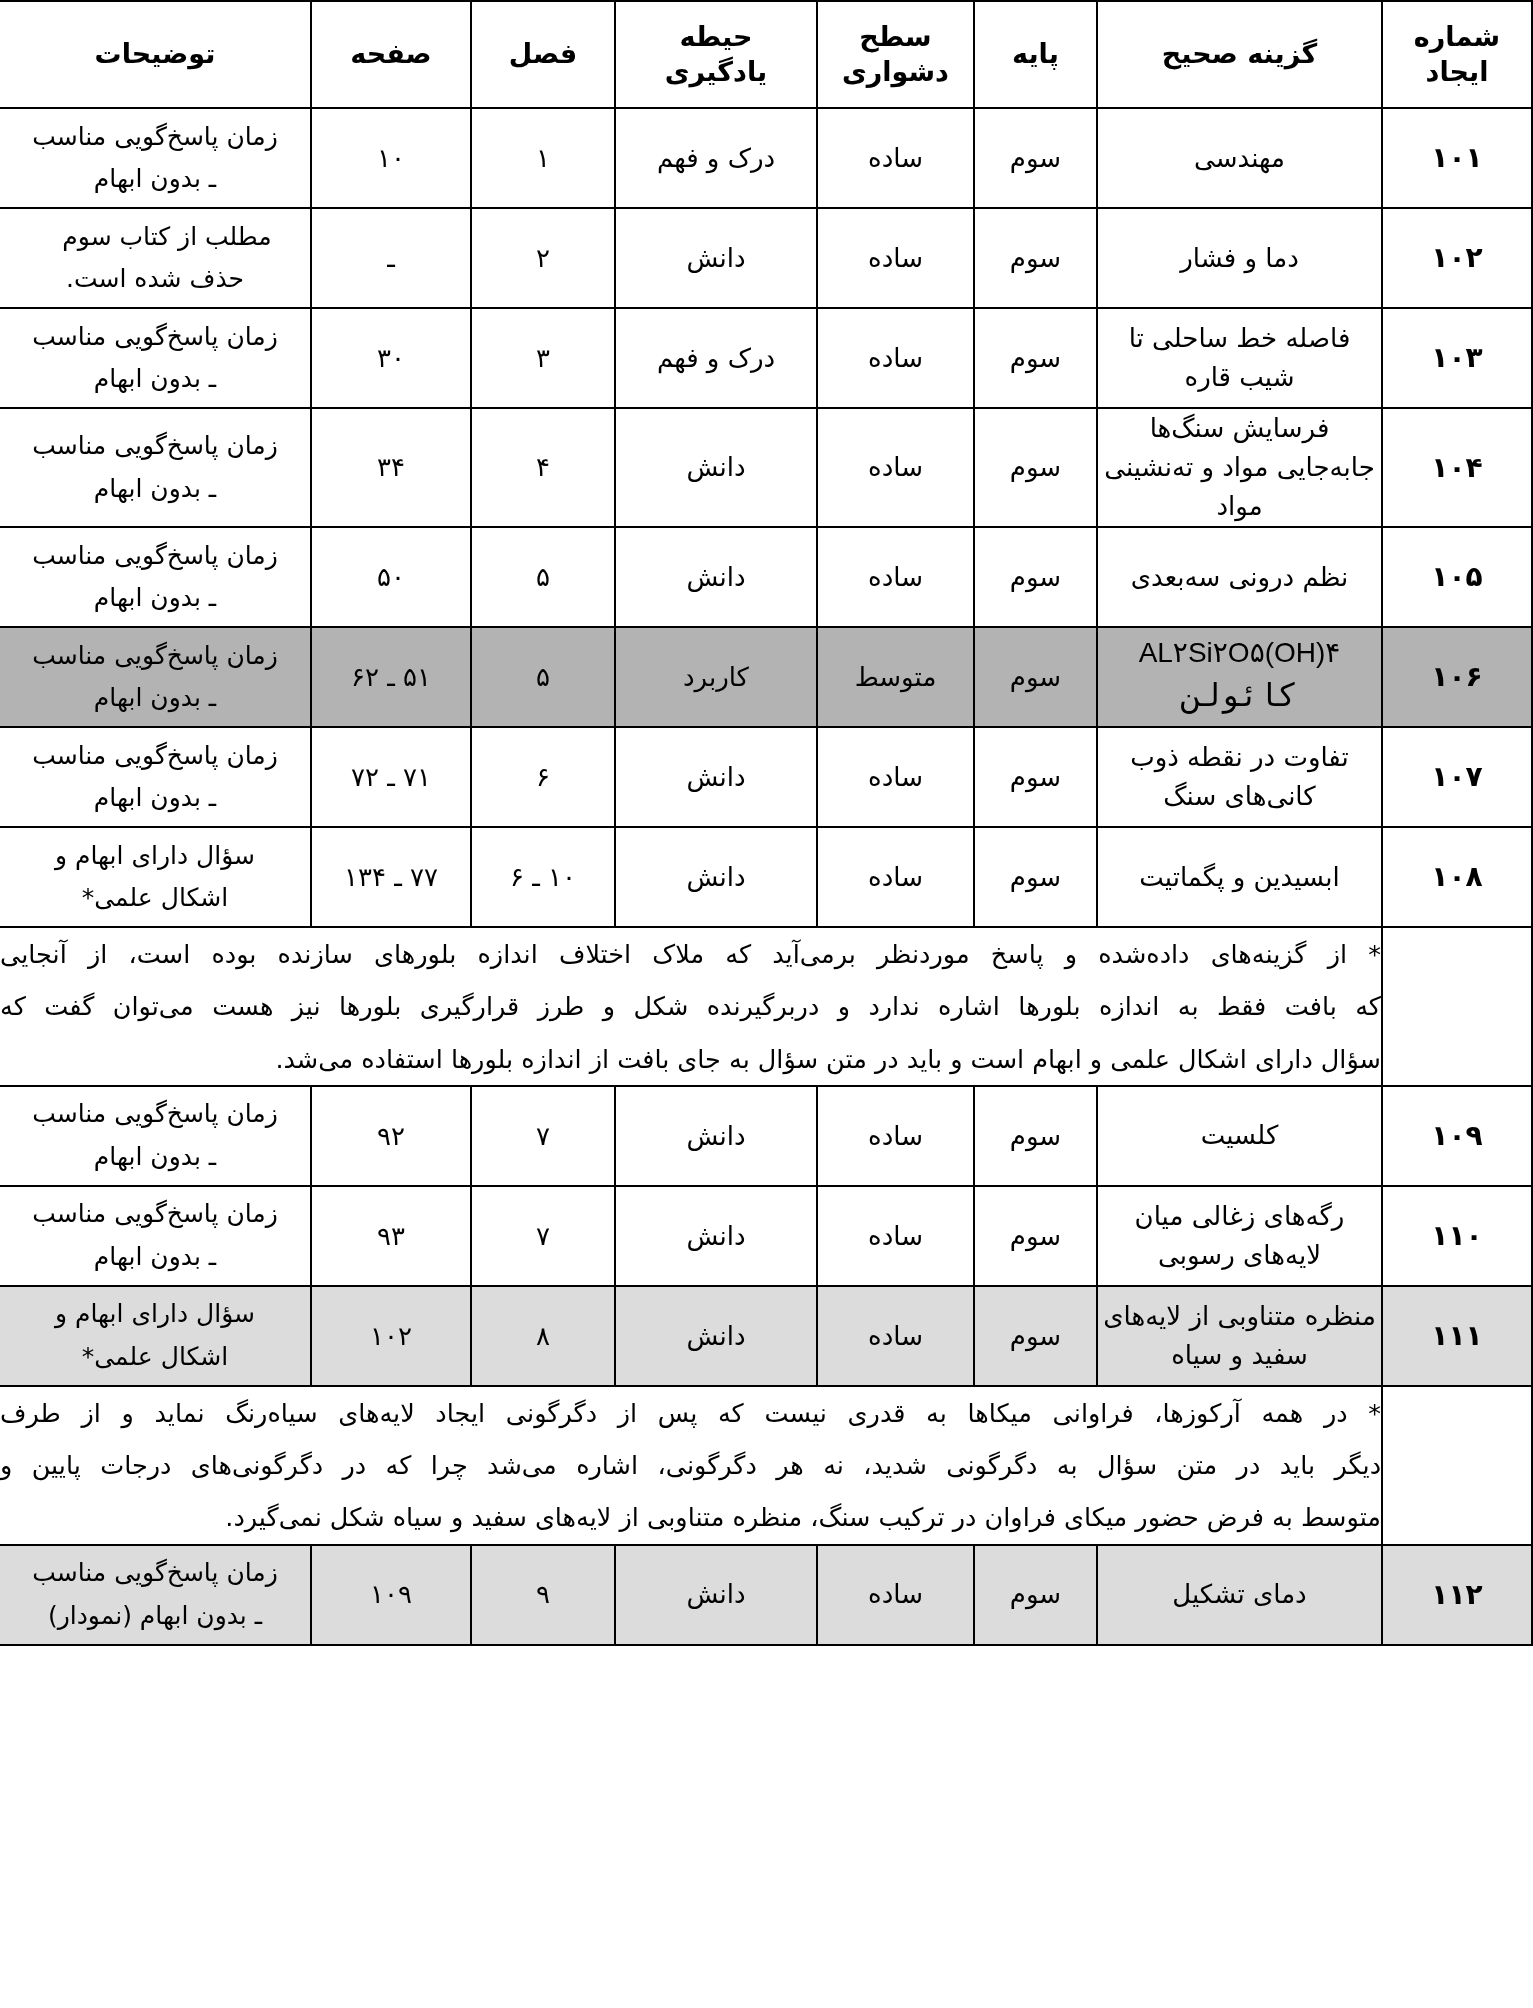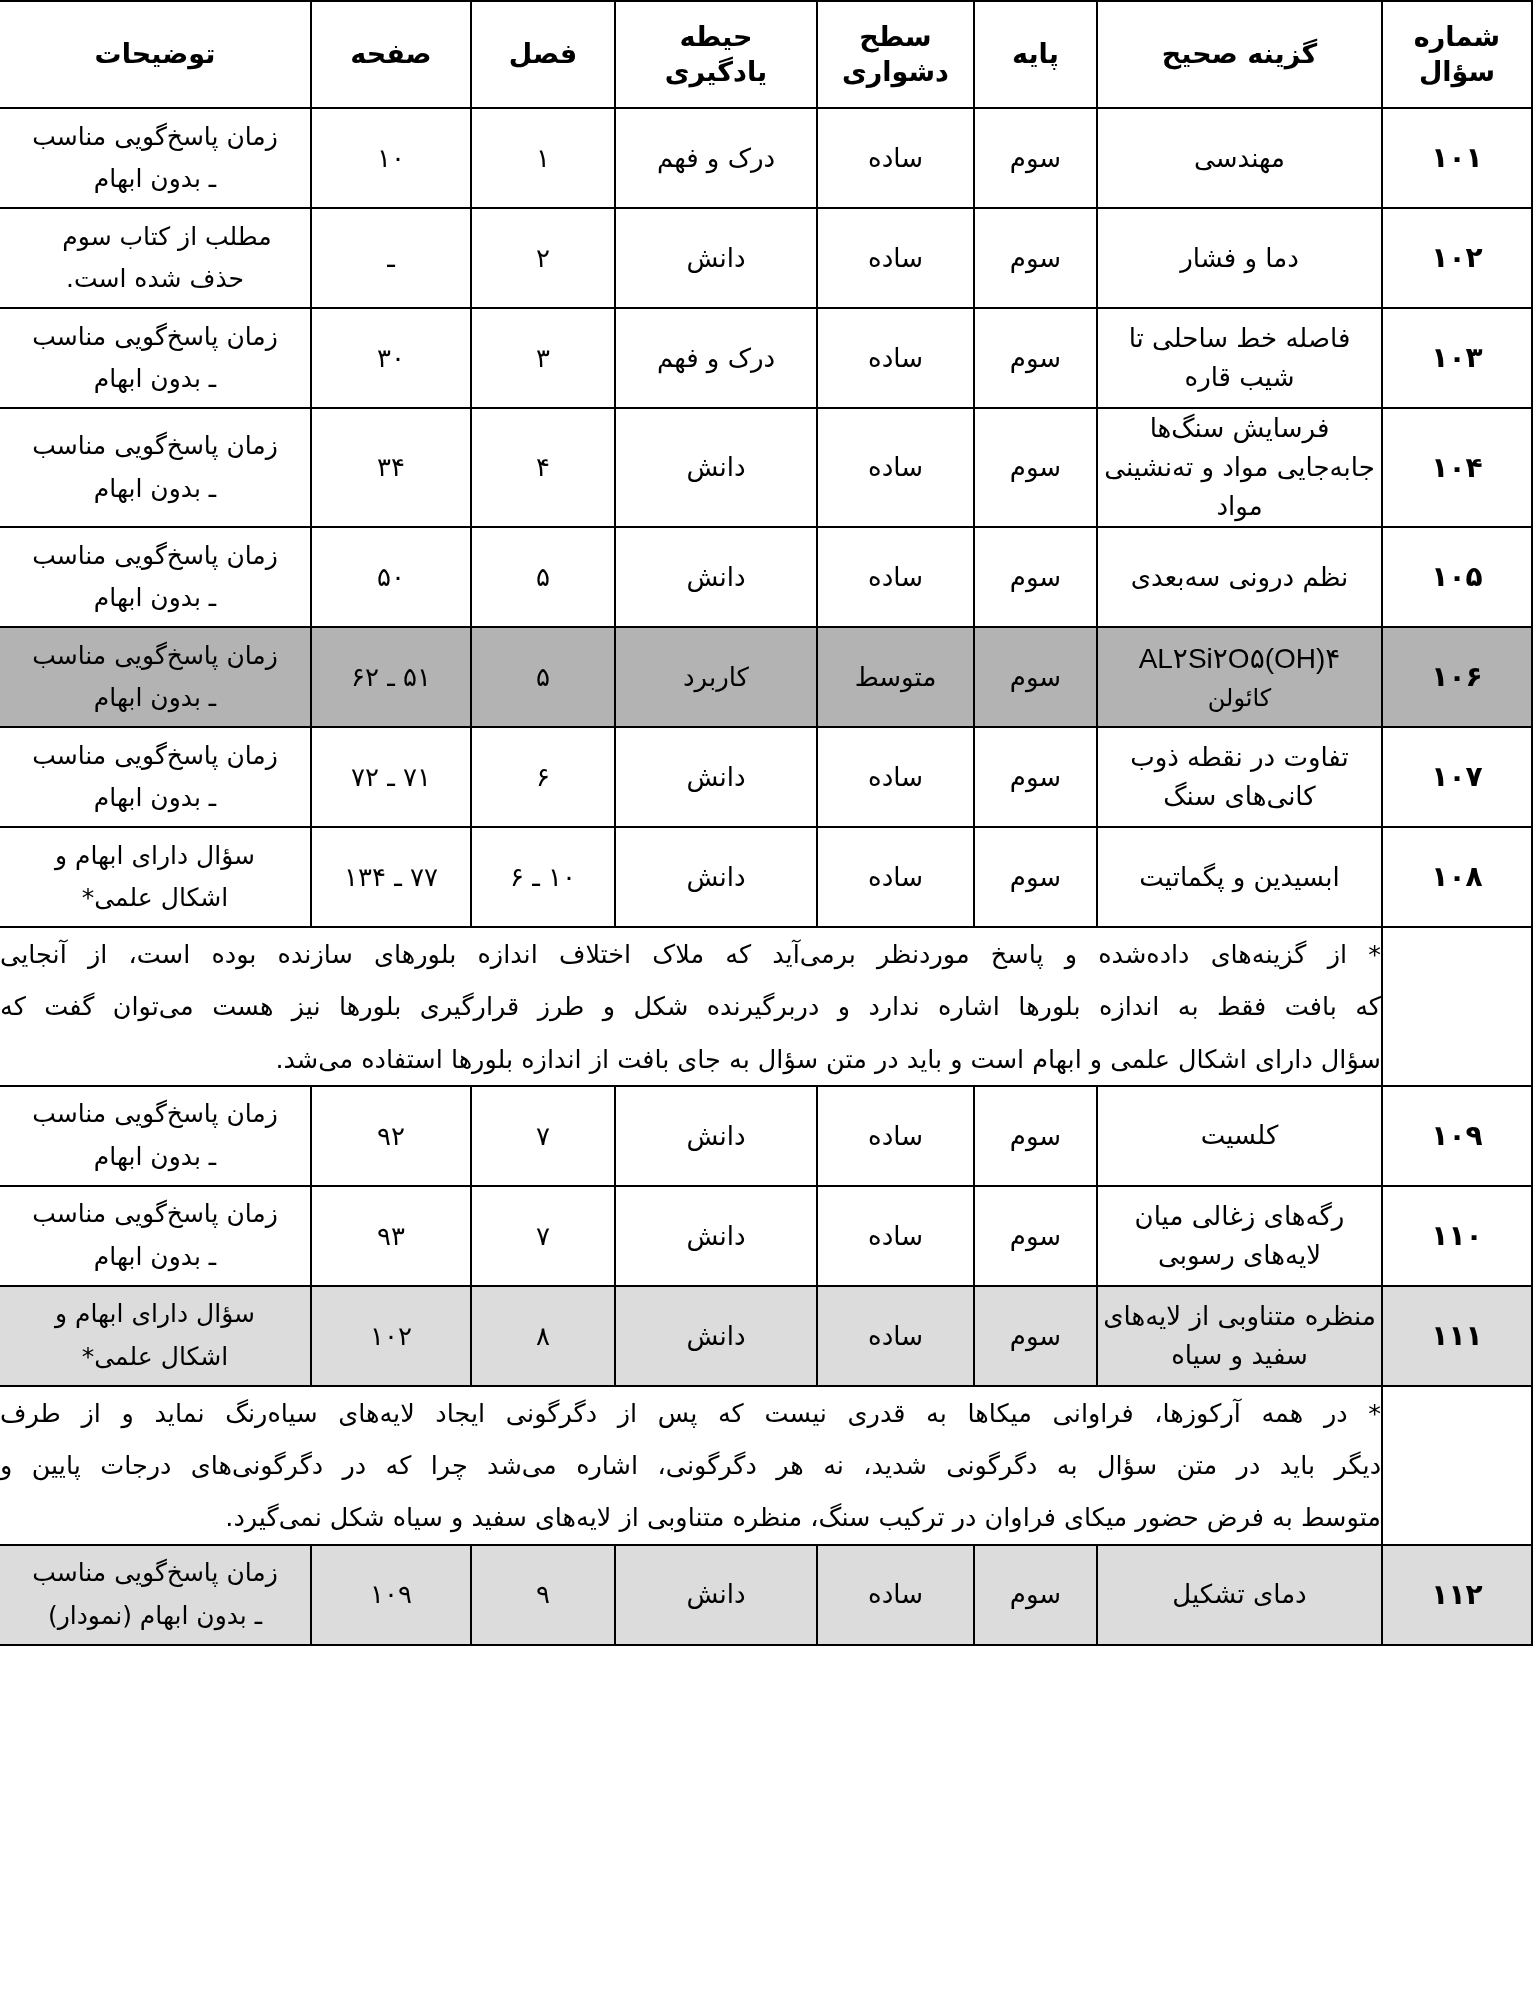--- a/index.html
+++ b/index.html
@@ -81,21 +81,21 @@
     padding: 10px 14px;
   }
   td.opt { font-size: 26px; line-height: 1.5; }
   .formula {
     font-family: "Liberation Sans", "DejaVu Sans", sans-serif;
     font-size: 28px;
     display: block;
     direction: ltr;
     unicode-bidi: bidi-override;
   }
-  .opt-name { display: block; font-size: 24px; }
+  .opt-name { display: block; font-size: 32px; font-family: Liberation Mono, monospace; }
 
   
   tr.shade-dark td { background: #b3b3b3 !important; }
   tr.shade-light td { background: #dcdcdc !important; }
 
   
   .muted { color: #a6a6a6; }
 
   
   td.footnote {
@@ -119,21 +119,21 @@
       <col class="c-opt">
       <col class="c-grade">
       <col class="c-diff">
       <col class="c-dom">
       <col class="c-chap">
       <col class="c-page">
       <col class="c-note">
     </colgroup>
     <tbody id="tbody">
         <tr>
-          <td class="hdr"><span class="l1">شماره</span><span class="l2">سؤال</span></td>
+          <td class="hdr"><span class="l1">شماره</span><span class="l2">ایجاد</span></td>
           <td class="hdr"><span class="l1">گزینه صحیح</span></td>
           <td class="hdr"><span class="l1">پایه</span></td>
           <td class="hdr"><span class="l1">سطح</span><span class="l2">دشواری</span></td>
           <td class="hdr"><span class="l1">حیطه</span><span class="l2">یادگیری</span></td>
           <td class="hdr"><span class="l1">فصل</span></td>
           <td class="hdr"><span class="l1">صفحه</span></td>
           <td class="hdr"><span class="l1">توضیحات</span></td>
         </tr>
         <tr>
           <td class="cell num">۱۰۱</td>

